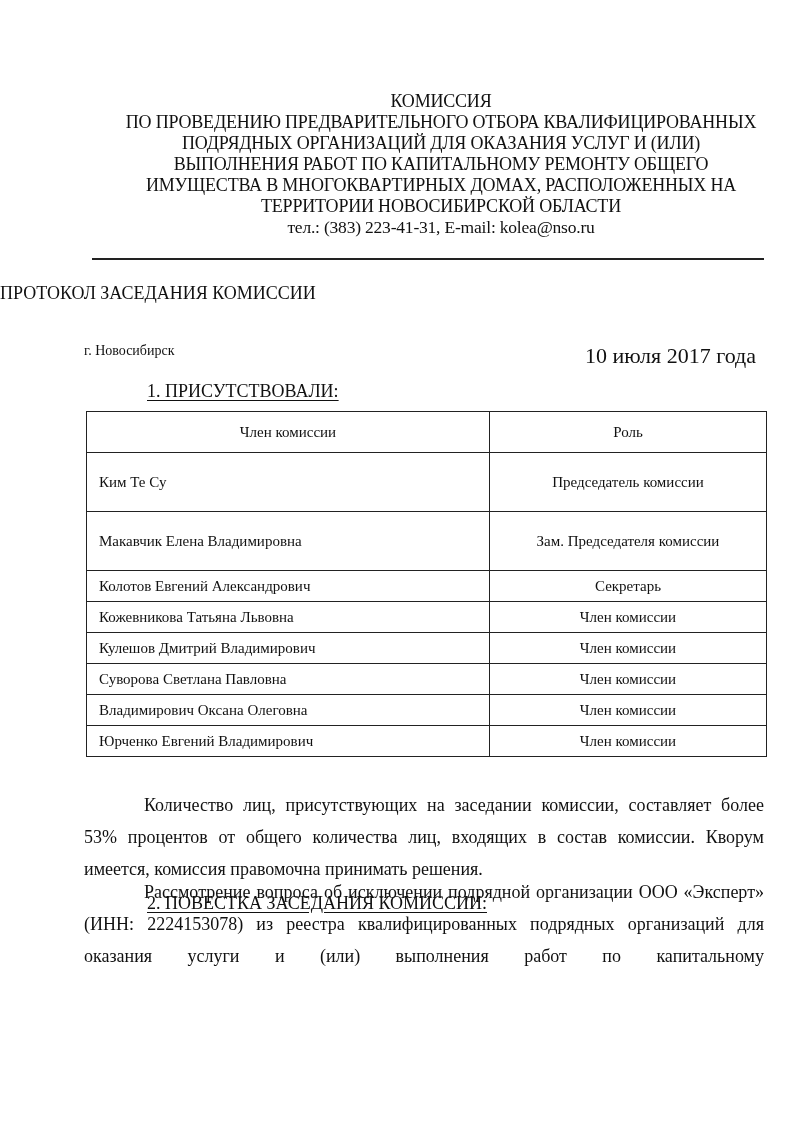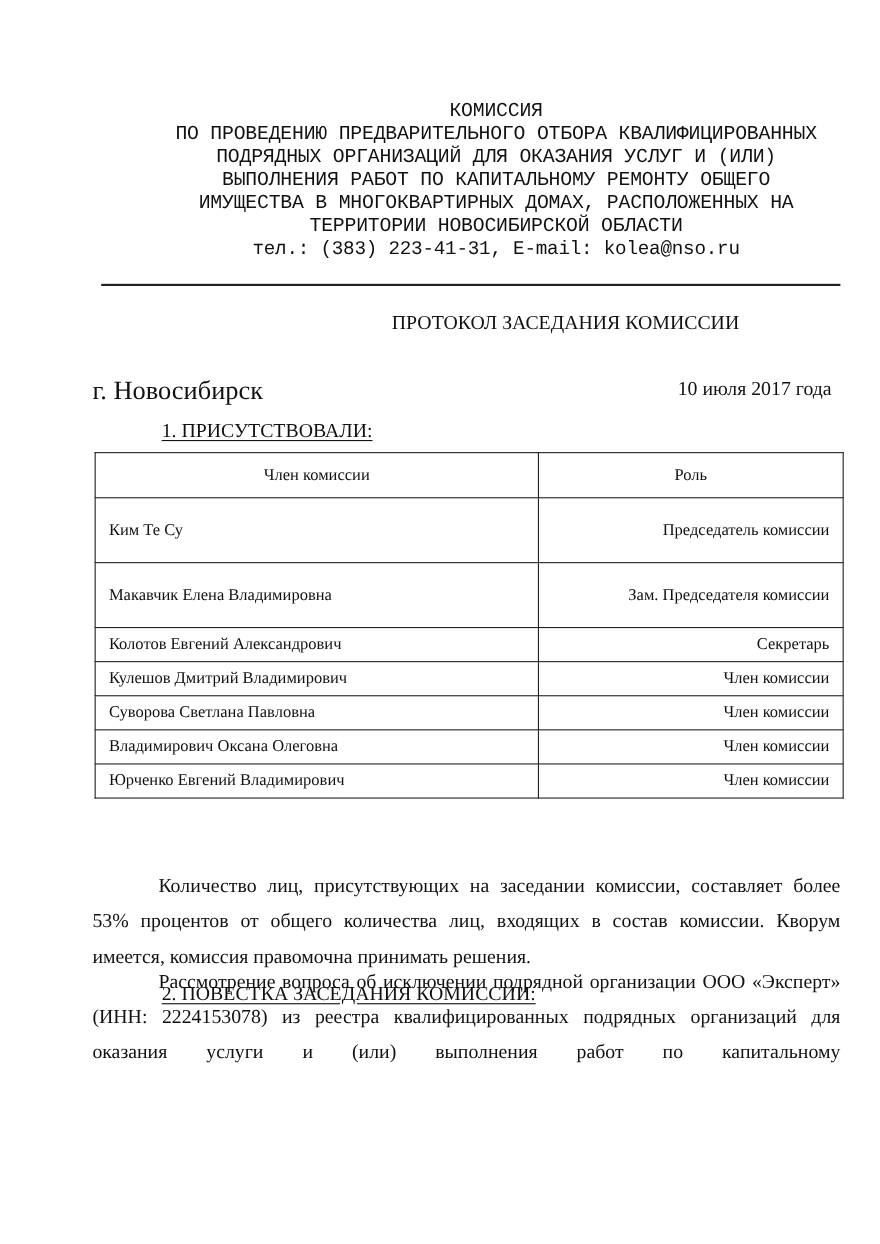--- a/index.html
+++ b/index.html
@@ -1,51 +1,51 @@
 <!DOCTYPE html>
 <html><head>
 <meta charset="utf-8">
 <style>
   html, body { margin: 0; padding: 0; background: #ffffff; }
   body {
     width: 800px; height: 1131px; position: relative; overflow: hidden;
     font-family: "Liberation Serif", "DejaVu Serif", serif; color: #111;
   }
   .header {
-    position: absolute; left: 106px; top: 91px; width: 690px;
-    text-align: center; font-size: 18px; line-height: 21px; letter-spacing: -0.2px; font-family: Liberation Mono, monospace;
+    position: absolute; left: 96px; top: 91px; width: 690px;
+    text-align: center; font-size: 18px; line-height: 21px; letter-spacing: -0.2px;
   }
   .header .line { display: block; white-space: nowrap; }
   .header .addr { font-size: 17.5px; }
   .rule {
     position: absolute; left: 92px; top: 258px; width: 672px; height: 0;
     border-top: 2px solid #222;
   }
   .protocol-title {
     position: absolute; left: 0; width: 672px; top: 283px;
-    text-align: right; font-size: 18px;
+    text-align: left; font-size: 18px;
   }
-  .city { position: absolute; left: 84px; top: 343px; font-size: 24px; }
-  .date { position: absolute; right: 44px; top: 343px; font-size: 18px; text-align: center; }
+  .city { position: absolute; left: 84px; top: 343px; font-size: 14px; }
+  .date { position: absolute; right: 44px; top: 343px; font-size: 22px; text-align: center; }
   .section-title {
     position: absolute; font-size: 18px; text-decoration: underline;
     text-underline-offset: 3px;
   }
   .s1 { left: 147px; top: 381px; }
   .s2 { left: 147px; top: 893px; }
   table.members {
     position: absolute; left: 86px; top: 411px; width: 681px;
     border-collapse: collapse; font-size: 15px;
   }
   table.members td, table.members th {
     border: 1.5px solid #222; font-weight: normal; padding: 0 12px;
   }
   table.members th { height: 40px; text-align: center; }
   table.members td.name { text-align: left; width: 378px; }
-  table.members td.role { text-align: right; }
+  table.members td.role { text-align: center; }
   tr.tall td { height: 58px; }
   tr.short td { height: 30px; }
   .para {
     position: absolute; left: 84px; width: 680px; font-size: 18px; line-height: 32px;
     text-align: justify; text-align-last: left;
   }
   .p1 { top: 789px; }
   .p2 { top: 876px; }
   .indent { display: inline-block; width: 60px; }
   .justify-full { text-align-last: justify; }
@@ -82,20 +82,24 @@
   </tr>
   <tr class="tall">
     <td class="name">Макавчик Елена Владимировна</td>
     <td class="role">Зам. Председателя комиссии</td>
   </tr>
   <tr class="short">
     <td class="name">Колотов Евгений Александрович</td>
     <td class="role">Секретарь</td>
   </tr>
   <tr class="short">
+    <td class="name">Кожевникова Татьяна Львовна</td>
+    <td class="role">Член комиссии</td>
+  </tr>
+  <tr class="short">
     <td class="name">Кулешов Дмитрий Владимирович</td>
     <td class="role">Член комиссии</td>
   </tr>
   <tr class="short">
     <td class="name">Суворова Светлана Павловна</td>
     <td class="role">Член комиссии</td>
   </tr>
   <tr class="short">
     <td class="name">Владимирович Оксана Олеговна</td>
     <td class="role">Член комиссии</td>

